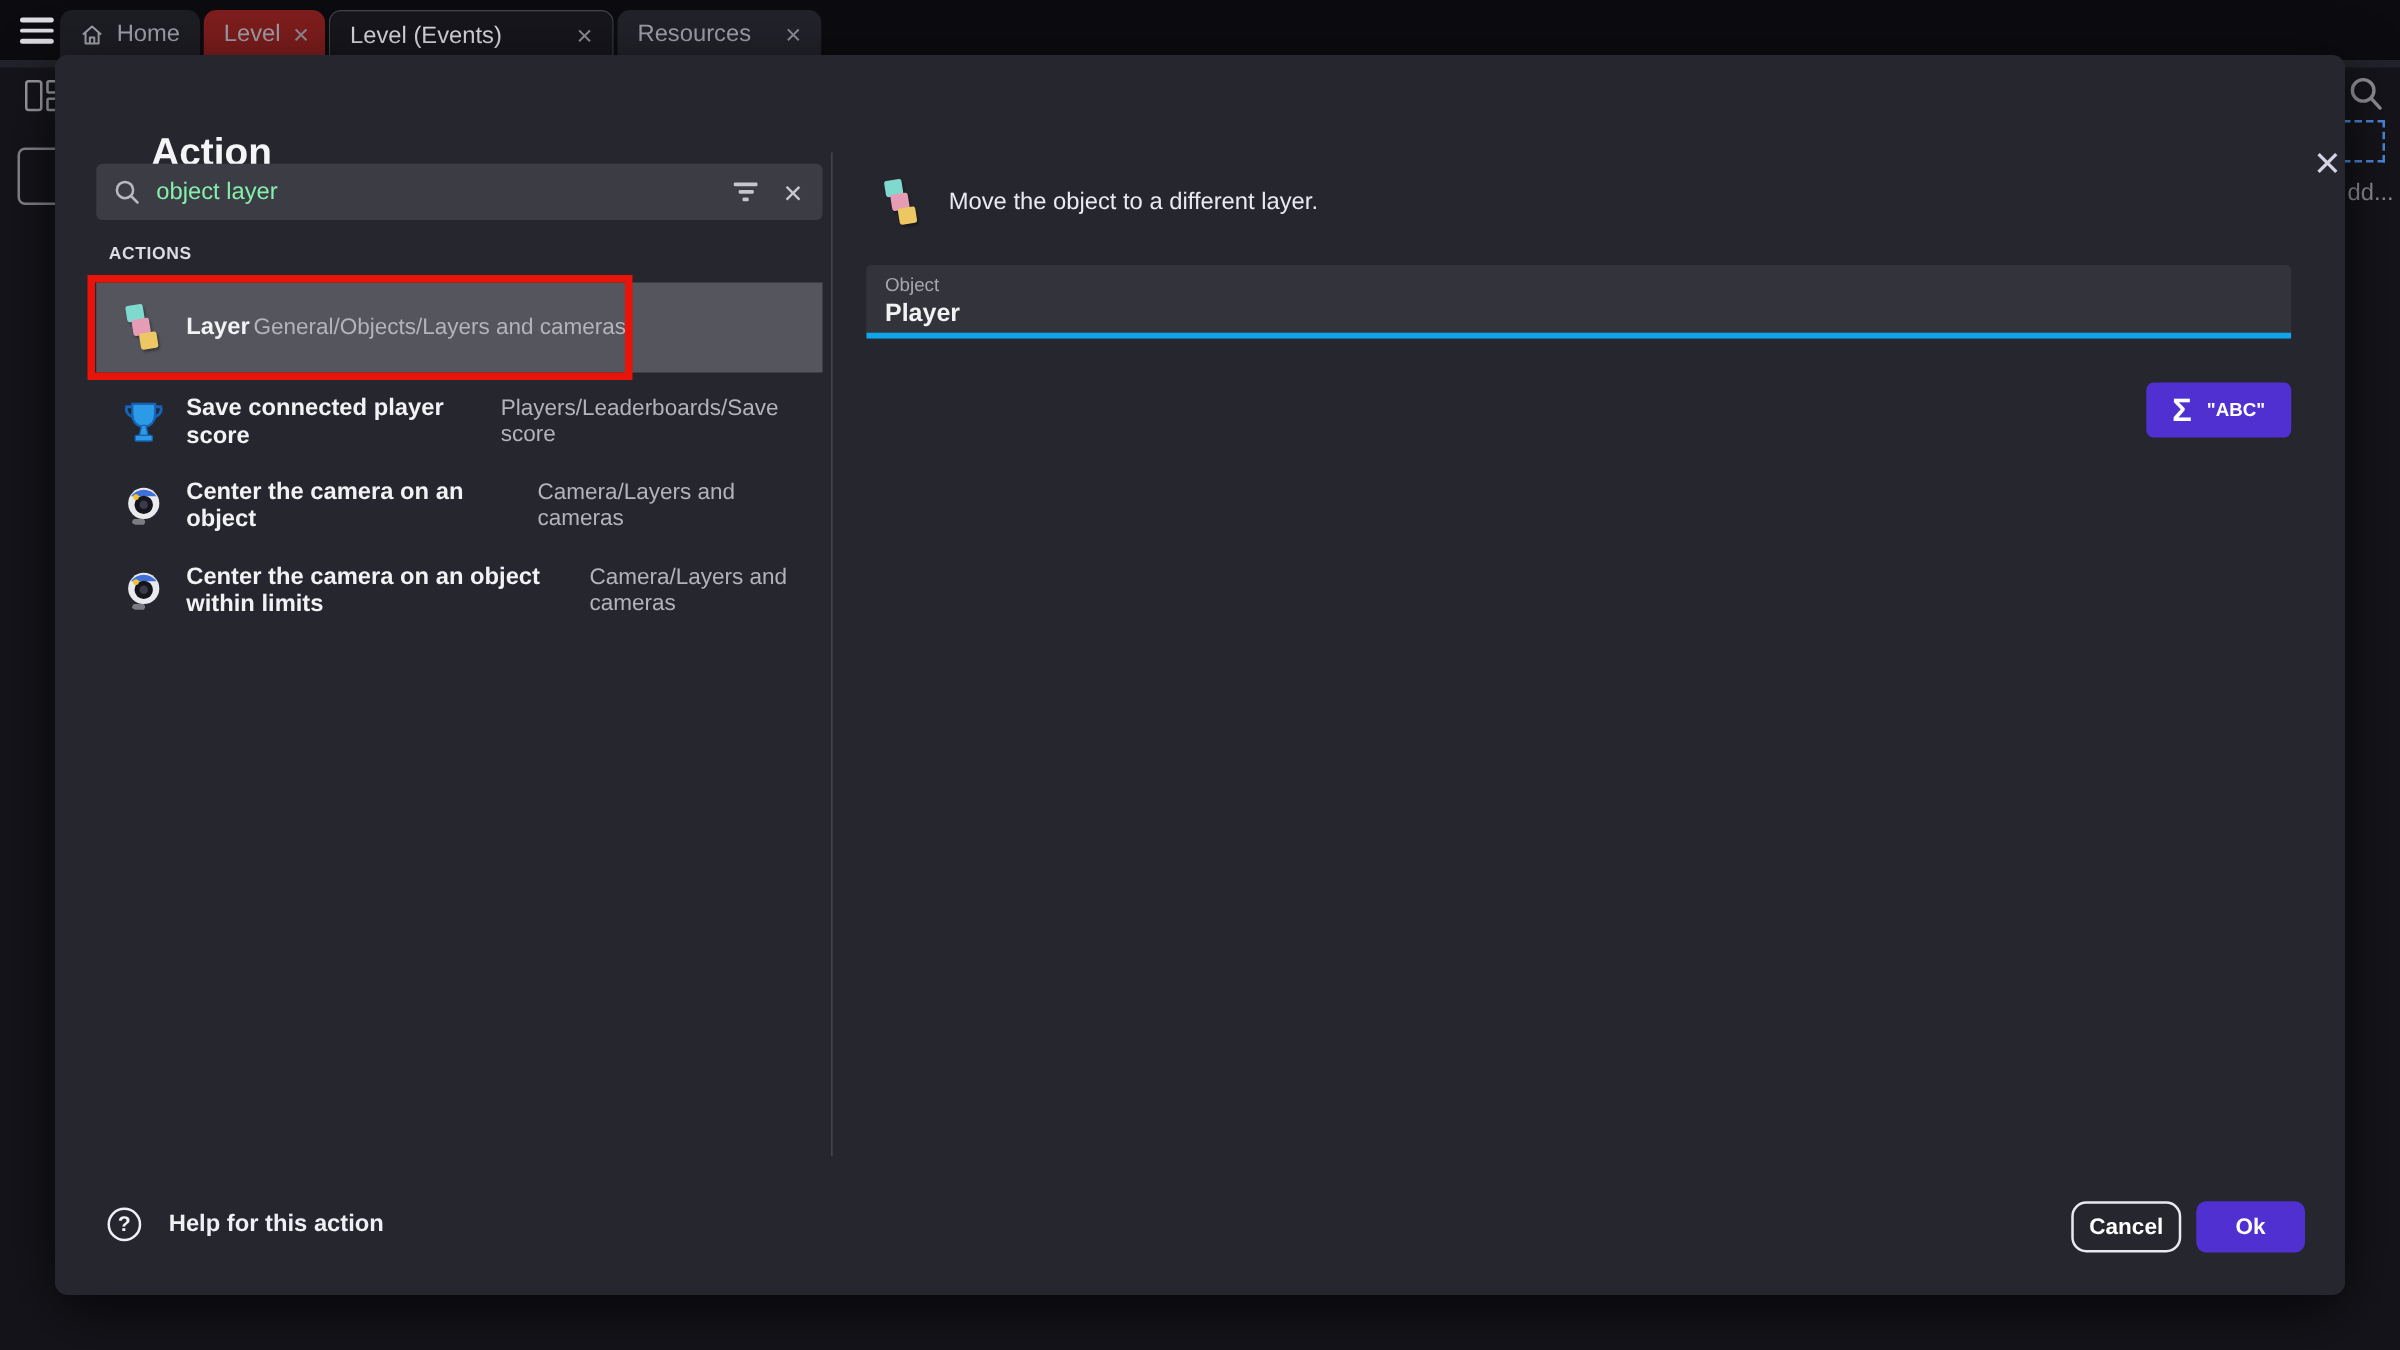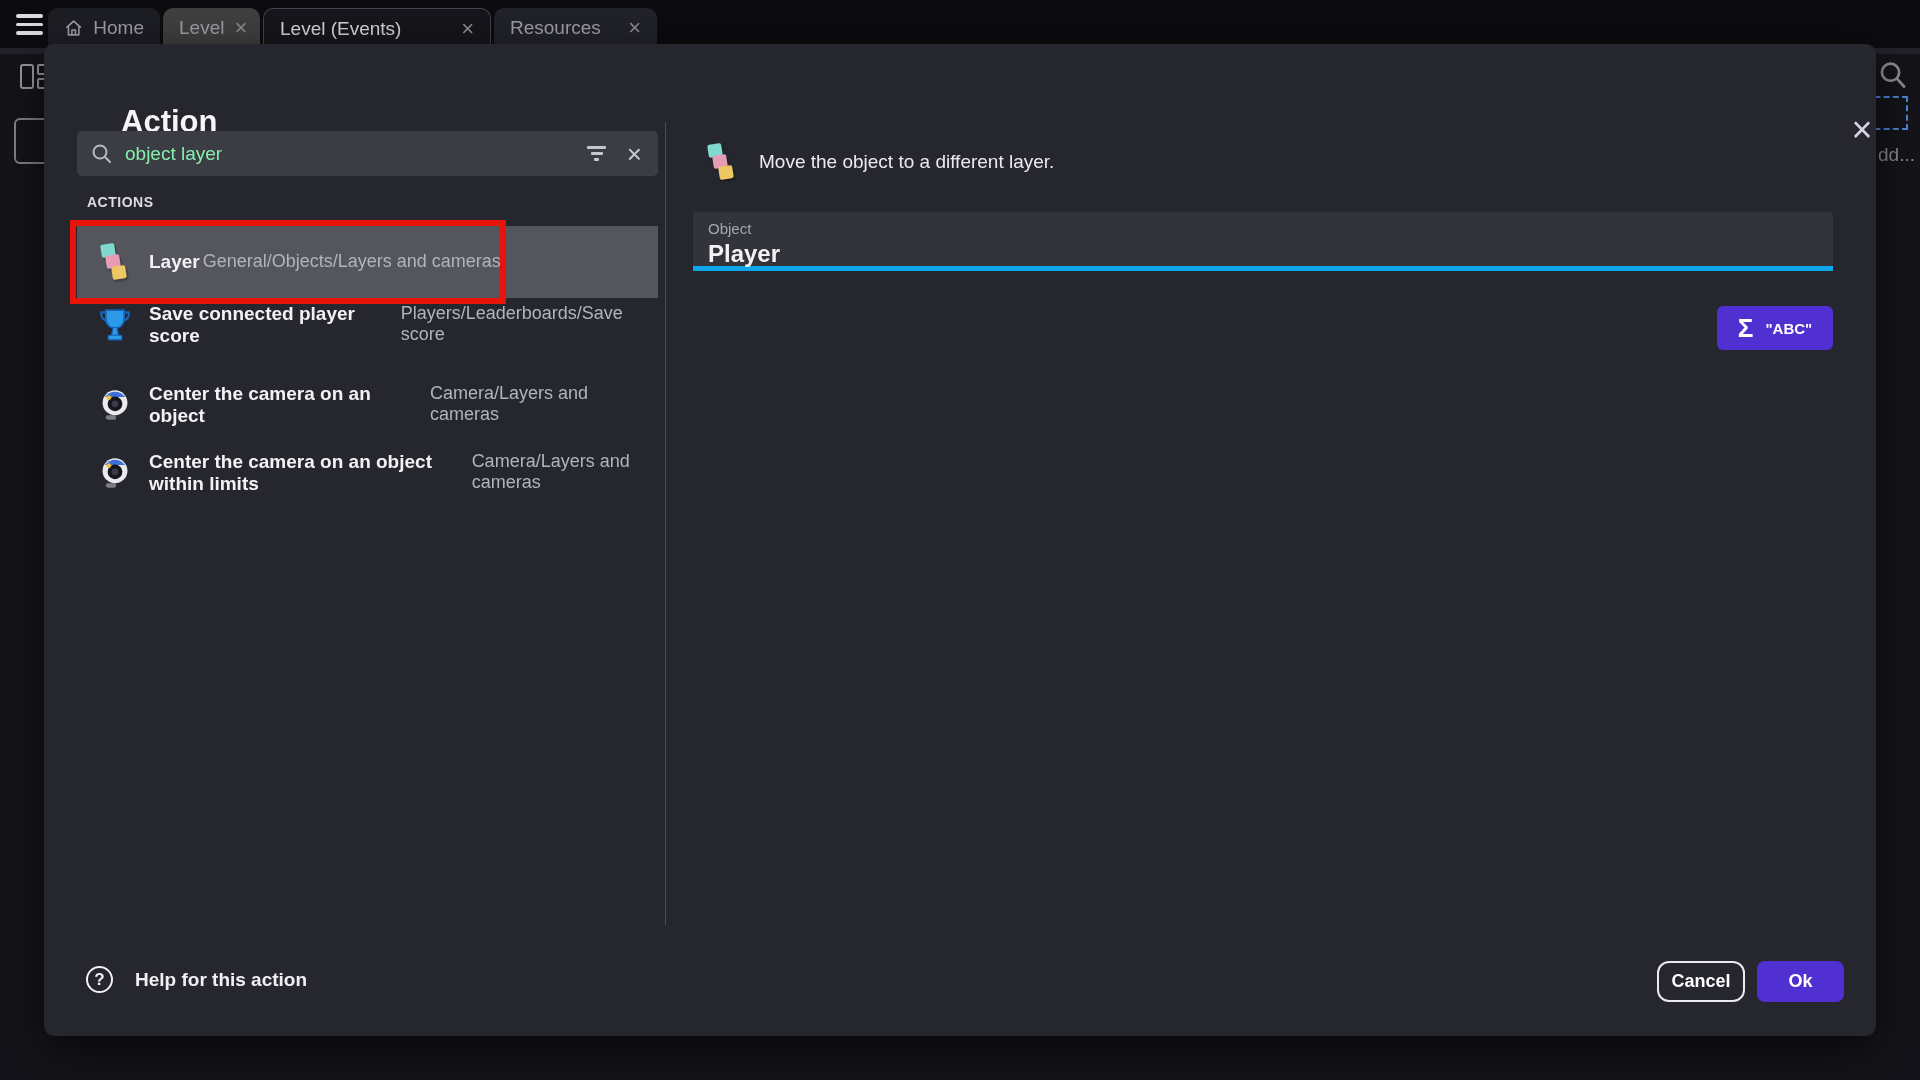--- a/index.html
+++ b/index.html
@@ -6,21 +6,21 @@
   html,body { width:1920px; height:1080px; overflow:hidden; }
   body { background:#14141a; font-family:"Liberation Sans", sans-serif; position:relative; }
 
   
   .tabbar { position:absolute; left:0; top:0; width:1920px; height:48px; background:#0c0c10; }
   .toolstrip { position:absolute; left:0; top:48px; width:1920px; height:6px; background:#22222a; }
   .hamburger { position:absolute; left:16px; top:14px; width:28px; height:21px; cursor:pointer; }
   .hamburger span { display:block; width:27px; height:3.5px; background:#dcdce2; border-radius:2px; margin-bottom:5px; }
   .tab { position:absolute; top:8px; height:40px; border-radius:10px 10px 0 0; display:flex; align-items:center; gap:10px; padding:0 16px; color:#a0a0a8; font-size:19px; cursor:pointer; }
   .tab-home { left:48px; width:112px; background:#1d1d24; }
-  .tab-level { left:163px; width:97px; background:#404040; }
+  .tab-level { left:163px; width:97px; background:#7f1d1d; }
   .tab-events { left:263px; width:228px; background:#16161c; border:1px solid #44444e; border-bottom:none; color:#d8d8de; }
   .tab-resources { left:494px; width:163px; background:#22222a; }
   .tab .tclose { color:#8f8f97; font-size:22px; line-height:1; margin-left:auto; }
   .homeicon { width:22px; height:22px; }
 
   
   .bg-search { position:absolute; left:1878px; top:60px; }
   .bg-dashed { position:absolute; left:1856px; top:96px; width:52px; height:34px; border:2px dashed #4b87d9; }
   .bg-add { position:absolute; left:1878px; top:144px; color:#8b8b93; font-size:19px;text-align:center; }
   .pm-icon { position:absolute; left:20px; top:64px; width:30px; height:26px; }
@@ -41,37 +41,37 @@
   .filtericon { width:20px; height:16px; display:flex; flex-direction:column; align-items:center; gap:3px; margin-right:20px; cursor:pointer; }
   .filtericon i { display:block; height:3px; background:#c6c6cf; border-radius:1px; }
   .filtericon i:nth-child(1){width:19px;} .filtericon i:nth-child(2){width:12px;} .filtericon i:nth-child(3){width:5px;}
   .clearx { color:#c9c9d2; font-size:26px; margin-right:16px; cursor:pointer; line-height:1; }
 
   .section-label { position:absolute; left:43px; top:150px; font-size:14px; font-weight:bold; letter-spacing:.5px; color:#dcdce2; }
 
   
   .row { position:absolute; left:33px; width:581px; display:flex; align-items:center; gap:14px; padding-left:18px; cursor:pointer; }
   .row-1 { top:182px; height:72px; background:#54555d; }
-  .row-2 { top:248px; height:66px; }
+  .row-2 { top:261px; height:66px; }
   .row-3 { top:328px; height:66px; }
   .row-4 { top:396px; height:66px; }
   .row .texts { display:flex; flex-direction:row; gap:3px; }
   .row .rtitle { font-size:19px; font-weight:bold; color:#f2f2f5; }
   .row .rpath { font-size:18px; color:#b3b3bc; }
   .annotation { position:absolute; left:26px; top:176px; width:436px; height:84px; border:6px solid #e81309; pointer-events:none; }
 
   .divider { position:absolute; left:621px; top:78px; width:1px; height:803px; background:#4d4d55; }
 
   
   .desc-row { position:absolute; left:659px; top:98px; display:flex; align-items:center; gap:18px; }
   .desc-text { font-size:19px; color:#eaeaf0; }
   .field { position:absolute; background:#33343b; border-radius:4px 4px 0 0; }
   .field-object { left:649px; top:168px; width:1140px; height:59px; border-bottom:5px solid #0ea5e9; }
   .field-object .flabel { position:absolute; left:15px; top:8px; font-size:15px; color:#a6a6af; }
-  .field-object input { position:absolute; left:15px; top:28px; width:1100px; background:transparent; border:none; outline:none; color:#f2f2f4; font-size:24px; font-weight:bold; font-family:"Liberation Sans",sans-serif; }
+  .field-object input { position:absolute; left:15px; top:28px; width:1100px; background:transparent; border:none; outline:none; color:#f2f2f4; font-size:20px; font-weight:bold; font-family:"Liberation Sans",sans-serif; }
   .field-layer { left:649px; top:244px; width:1011px; height:68px; border-bottom:2px solid #ebebf2; }
   .field-layer input { position:absolute; left:15px; top:0; width:970px; height:66px; background:transparent; border:none; outline:none; color:#e8e8ee; font-size:19px; font-family:"Liberation Sans",sans-serif; }
   .field-layer input::placeholder { color:#9ea0a8; opacity:1; }
   .expr-btn { position:absolute; left:1673px; top:262px; width:116px; height:44px; background:#5130d2; border:none; border-radius:6px; color:#fff; display:flex; align-items:center; justify-content:center; gap:12px; cursor:pointer; }
   .expr-btn .sigma { font-size:26px; font-weight:bold; line-height:1; }
   .expr-btn .abc { font-size:15px; font-weight:bold; }
 
   
   .help { position:absolute; left:42px; top:922px; display:flex; align-items:center; gap:22px; cursor:pointer; }
   .help-circle { width:27px; height:27px; border:2.5px solid #f0f0f4; border-radius:50%; color:#f0f0f4; font-size:17px; font-weight:bold; display:flex; align-items:center; justify-content:center; }

